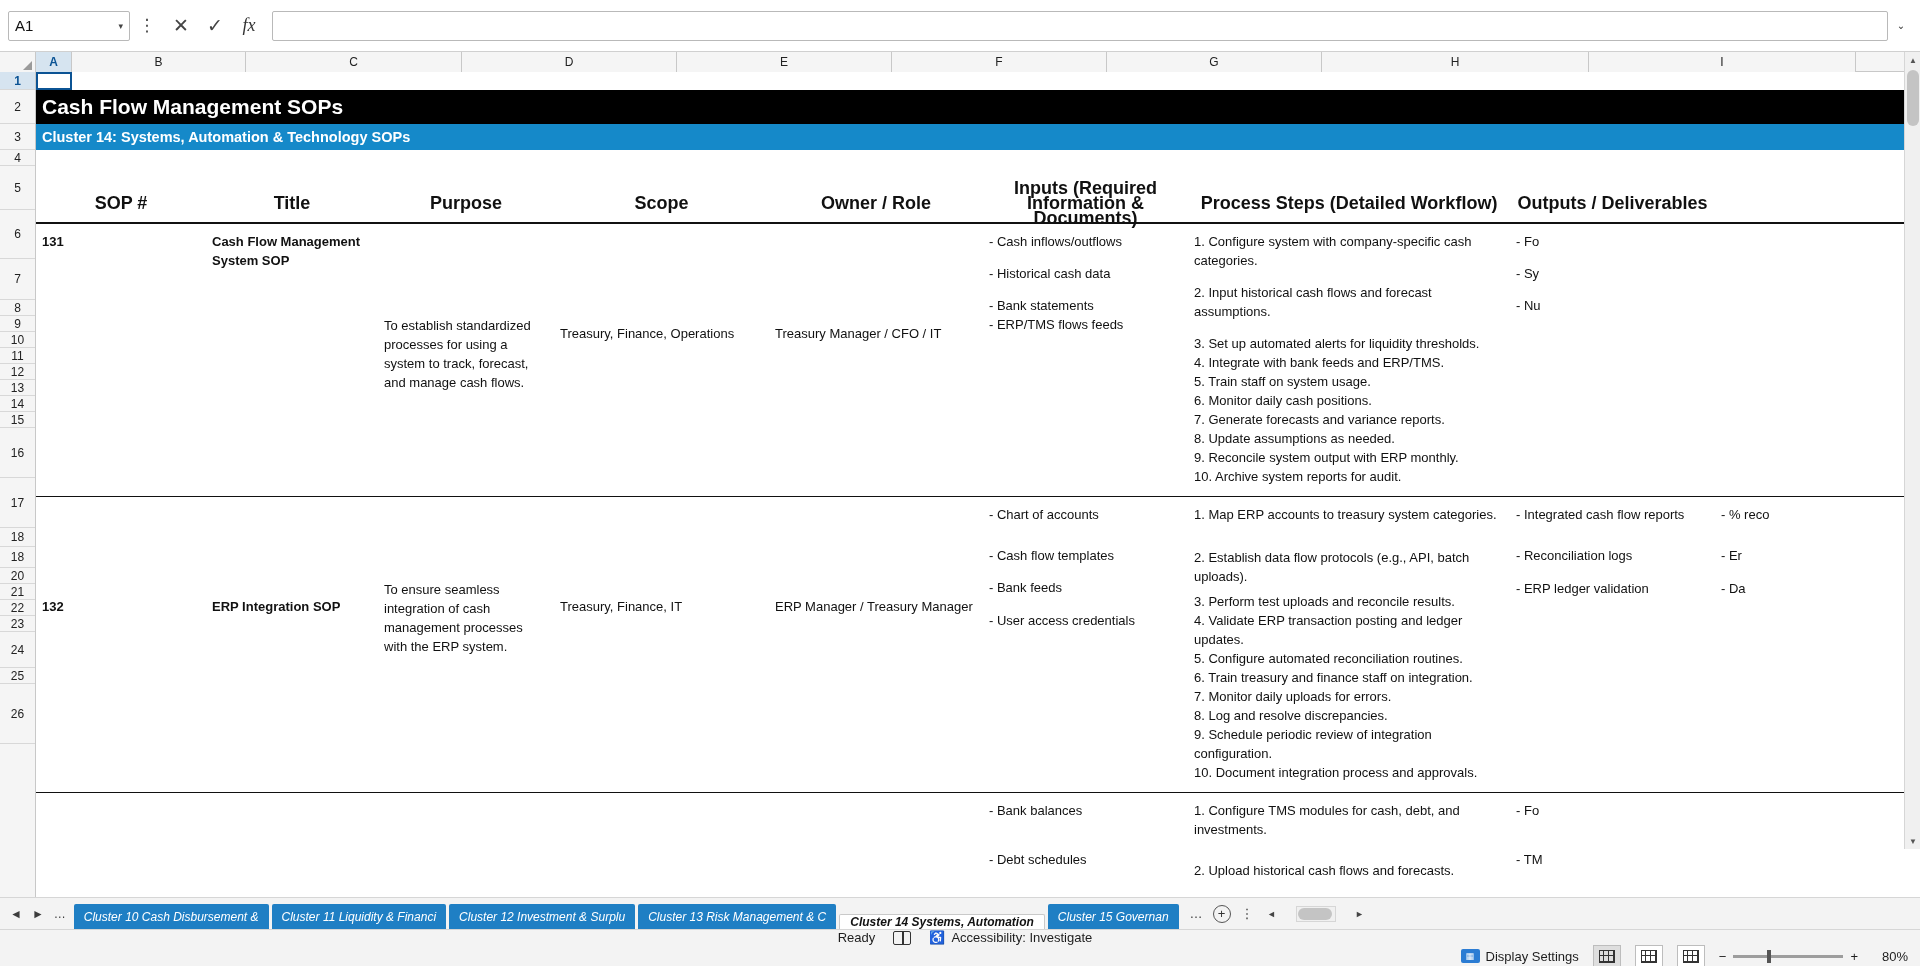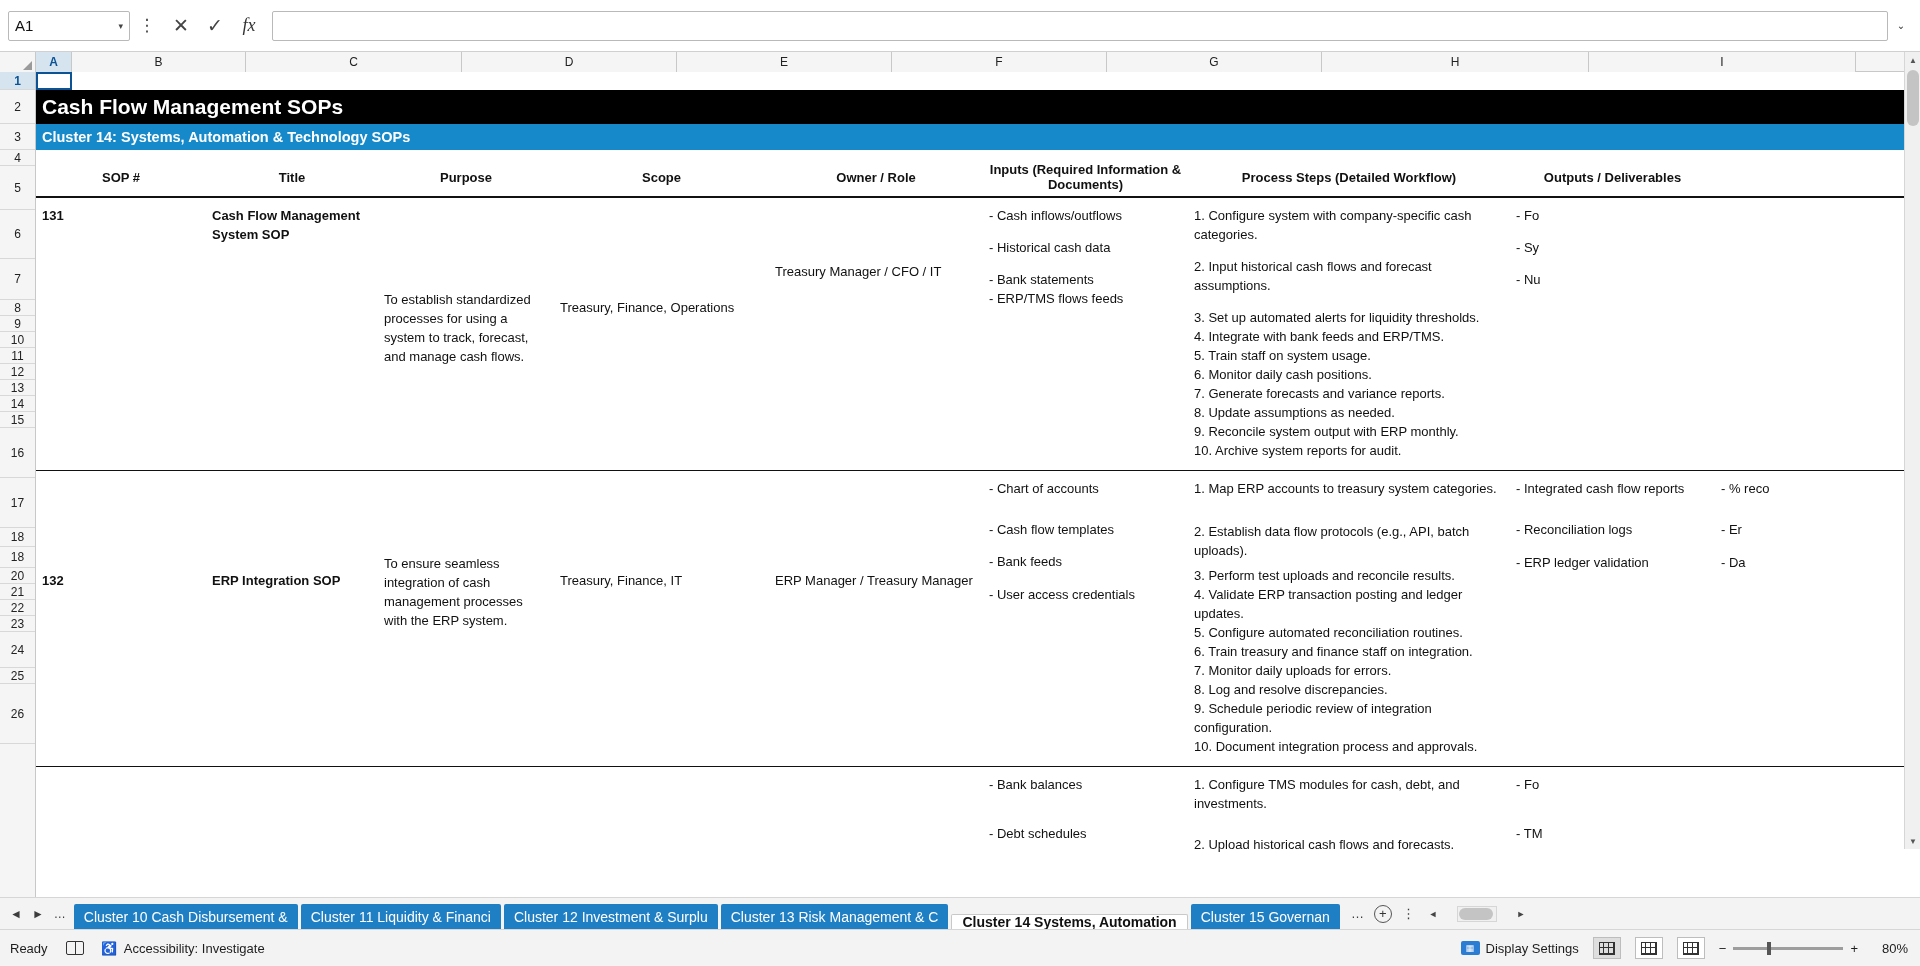--- a/index.html
+++ b/index.html
@@ -99,21 +99,21 @@
     display: flex; align-items: center; padding-left: 6px;
     font-size: 14.5px; font-weight: bold;
   }
 
   .table {
     position: absolute; left: 0; top: 86px; width: 1884px;
     font-size: 13px; color: #111;
   }
   .thead {
     display: flex; height: 40px; align-items: center;
-    border-bottom: 2px solid #111; font-weight: bold; font-size: 13px;
+    border-bottom: 2px solid #111; font-weight: bold; font-size: 18px; margin-top: 26px;
   }
   .thead .th { text-align: center; padding: 0 6px; line-height: 15px; }
   .trow { display: flex; border-bottom: 1.5px solid #111; }
   .trow .td { padding: 8px 6px 10px 6px; line-height: 19px; }
 
   
   .c-sop   { width: 170px; }
   .c-title { width: 172px; }
   .c-purp  { width: 176px; }
   .c-scope { width: 215px; }
@@ -152,23 +152,24 @@
   }
   .tab-nav {
     display: flex; align-items: center; gap: 10px; color: #3c3c3c; font-size: 12px;
     padding: 0 8px 0 4px;
   }
   .tab-nav span { cursor: default; }
   .tabs { display: flex; align-items: flex-end; height: 32px; }
   .tab {
     height: 26px; margin-right: 3px; padding: 0 10px;
     display: flex; align-items: center;
-    background: #1f7fc4; color: #ffffff; font-size: 14px;
+    background: #1f7fc4; color: #ffffff; font-size: 12px;
     border-radius: 2px 2px 0 0; white-space: nowrap; overflow: hidden;
     max-width: 240px;
+    font-style: italic;
   }
   .tab.active {
     background: #ffffff; color: #111; font-weight: bold;
     border: 1px solid #c9c9c9; border-bottom: none; height: 16px;
   }
   .tab.clipped { max-width: 165px; }
   .tab-right {
     display: flex; align-items: center; gap: 10px; margin-left: 8px;
     color: #3c3c3c; font-size: 13px;
   }
@@ -183,21 +184,21 @@
   .hthumb { position: absolute; left: 1px; top: 1px; height: 12px; width: 34px; background: #c4c4c4; border-radius: 6px; }
   .arrow-box {
     width: 16px; height: 18px; display: flex; align-items: center; justify-content: center;
     font-size: 9px; color: #444;
   }
 
   
   .statusbar {
     position: absolute; left: 0; bottom: 0; width: 1920px; height: 37px;
     background: #f3f3f3; border-top: 1px solid #d6d6d6;
-    display: flex; align-items: center; font-size: 13px; color: #1d1d1d;
+    display: flex; align-items: center; font-size: 13px; color: #1d1d1d; flex-direction: column;
   }
   .sb-left { display: flex; align-items: center; gap: 18px; padding-left: 10px; }
   .sb-item { display: flex; align-items: center; gap: 6px; }
   .sb-right { margin-left: auto; display: flex; align-items: center; gap: 14px; padding-right: 12px; }
   .view-btn {
     width: 28px; height: 22px; border: 1px solid #bdbdbd; background: #fff;
     display: flex; align-items: center; justify-content: center;
   }
   .view-btn.active { background: #dedede; }
   .zoom-slider { display: flex; align-items: center; gap: 7px; }
@@ -306,21 +307,21 @@
           <div class="th c-steps">Process Steps (Detailed Workflow)</div>
           <div class="th c-out">Outputs / Deliverables</div>
           <div class="th c-kpi"></div>
         </div>
 
         <div class="trow">
           <div class="td c-sop sop-num">131</div>
           <div class="td c-title title-cell">Cash Flow Management System SOP</div>
           <div class="td c-purp" style="padding-top:92px">To establish standardized processes for using a system to track, forecast, and manage cash flows.</div>
           <div class="td c-scope" style="padding-top:100px">Treasury, Finance, Operations</div>
-          <div class="td c-owner" style="padding-top:64px">Treasury Manager / CFO / IT</div>
+          <div class="td c-owner" style="padding-top:100px">Treasury Manager / CFO / IT</div>
           <div class="td c-input lines">
             <p>- Cash inflows/outflows</p>
             <p class="gap">- Historical cash data</p>
             <p class="gap">- Bank statements</p>
             <p>- ERP/TMS flows feeds</p>
           </div>
           <div class="td c-steps lines">
             <p>1. Configure system with company-specific cash categories.</p>
             <p class="gap">2. Input historical cash flows and forecast assumptions.</p>
             <p class="gap">3. Set up automated alerts for liquidity thresholds.</p>

